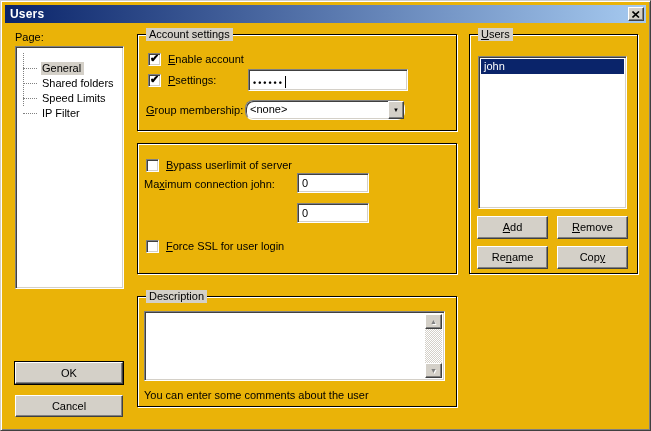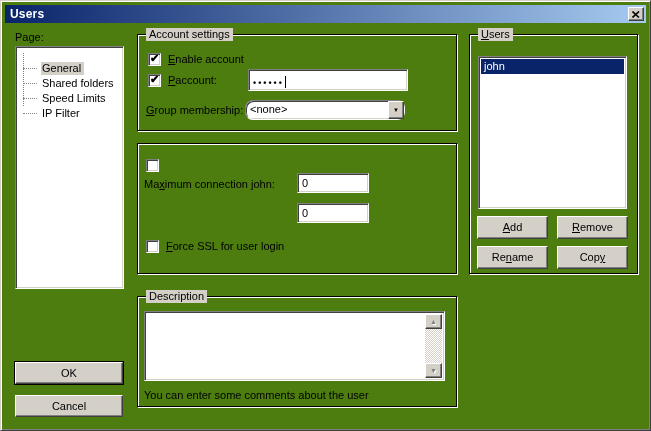--- a/index.html
+++ b/index.html
@@ -1,20 +1,20 @@
 <!DOCTYPE html>
 <html><head>
 <meta charset="utf-8">
 <style>
   * { margin:0; padding:0; box-sizing:border-box; cursor:default; }
   html,body { width:651px; height:431px; }
   body { font-family:"Liberation Sans", sans-serif; font-size:11px; color:#000; background:#808080; }
 
   .window {
-    position:relative; width:651px; height:431px; background:#4d7c0f;
+    position:relative; width:651px; height:431px; background:#eab308;
     border:1px solid; border-color:#d4d0c8 #404040 #404040 #d4d0c8;
     box-shadow: inset 1px 1px 0 #ffffff, inset -1px -1px 0 #808080;
   }
 
   
   .titlebar {
     position:absolute; left:4px; top:4px; right:4px; height:18px;
     background:linear-gradient(to right,#0a246a,#a6caf0);
     display:flex; align-items:center; padding-left:5px;
   }
@@ -146,39 +146,40 @@
     </div>
   </div>
 
   <div class="groupbox" style="left:136px; top:33px; width:320px; height:97px;">
     <span class="gtitle">Account settings</span>
 
     <div class="cb" style="left:10px; top:18px;" data-checked="true"></div>
     <span class="cb-label" style="left:30px; top:18px;"><span></span><span class="u">E</span><span>nable account</span></span>
 
     <div class="cb" style="left:10px; top:39px;" data-checked="true"></div>
-    <span class="cb-label" style="left:30px; top:39px;"><span></span><span class="u">P</span><span>account:</span></span>
+    <span class="cb-label" style="left:30px; top:39px;"><span></span><span class="u">P</span><span>settings:</span></span>
 
     <div class="textbox sunken" style="left:110px; top:34px; width:160px; height:22px; line-height:16px;">
       <span class="pw-dots">••••••</span><span class="caret"></span>
     </div>
 
     <span class="field-label" style="left:8px; top:69px;"><span></span><span class="u">G</span><span>roup membership:</span></span>
 
     <div class="combo sunken" style="left:107px; top:65px; width:160px; height:20px;border-radius:8px;">
       <span class="combo-text">&lt;none&gt;</span>
       <span class="combo-btn">
           <span>▼</span>
         </span>
     </div>
   </div>
 
   <div class="groupbox" style="left:136px; top:142px; width:320px; height:131px;">
 
     <div class="cb" style="left:8px; top:15px;" data-checked="false"></div>
+    <span class="cb-label" style="left:28px; top:15px;"><span></span><span class="u">B</span><span>ypass userlimit of server</span></span>
 
     <span class="field-label" style="left:6px; top:34px;"><span>Ma</span><span class="u">x</span><span>imum connection john:</span></span>
     <input class="textbox sunken" style="left: 159px; top: 29px; width: 72px; height: 20px;" value="0">
 
     <input class="textbox sunken" style="left: 159px; top: 59px; width: 72px; height: 20px;" value="0">
 
     <div class="cb" style="left:8px; top:96px;" data-checked="false"></div>
     <span class="cb-label" style="left:28px; top:96px;"><span></span><span class="u">F</span><span>orce SSL for user login</span></span>
   </div>
 

